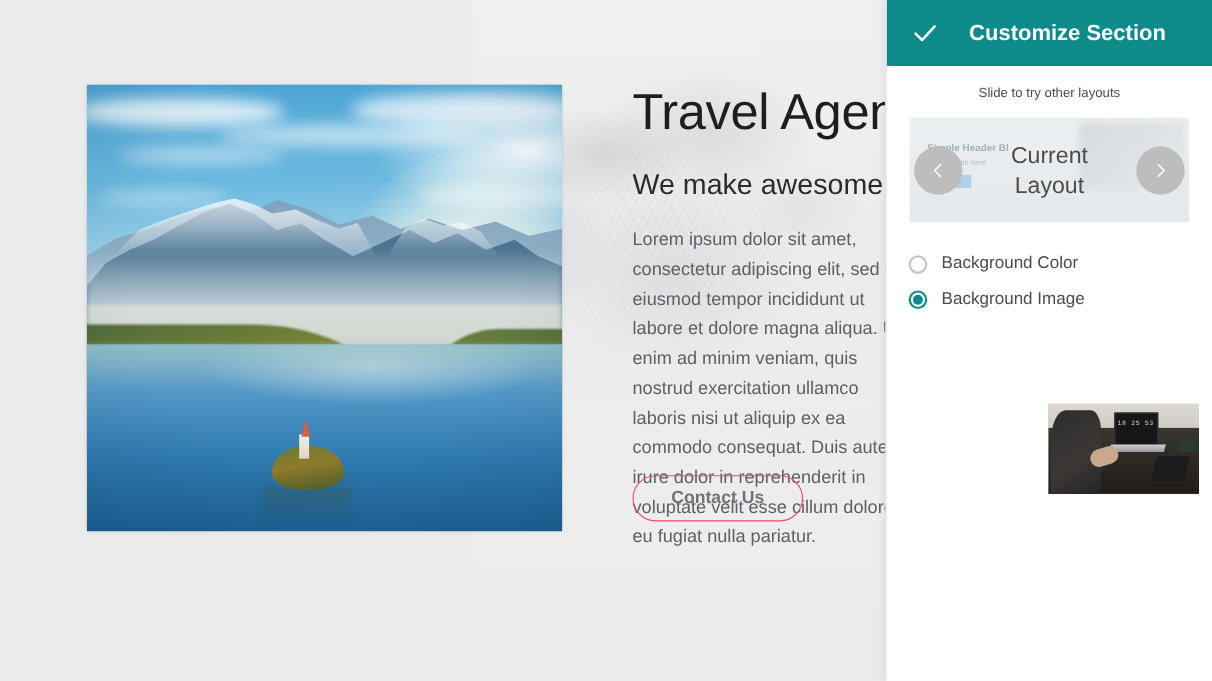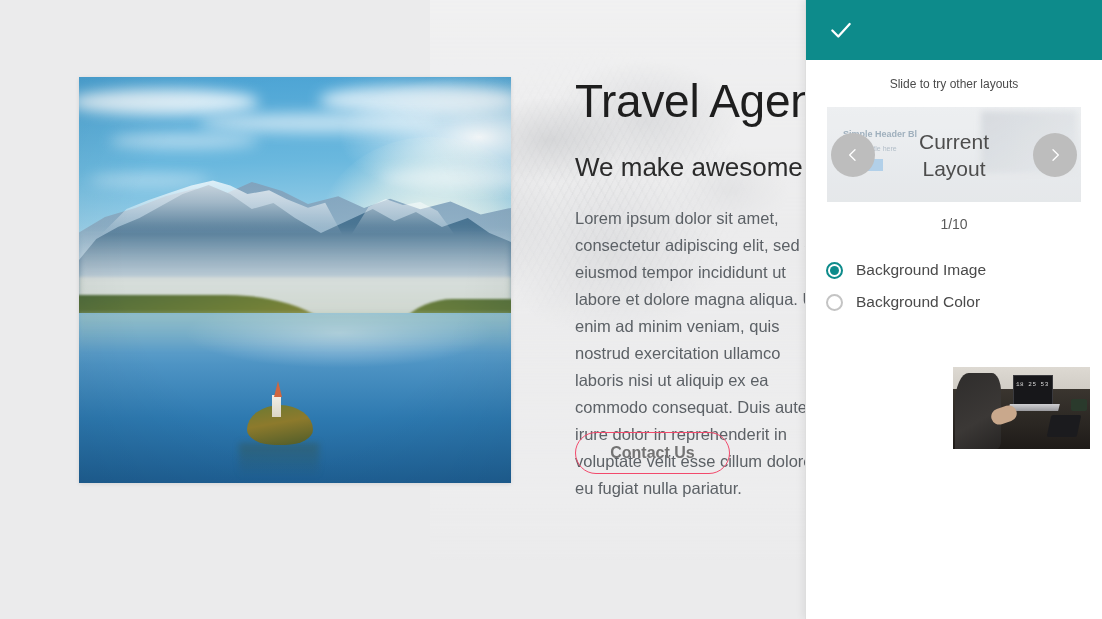--- a/index.html
+++ b/index.html
@@ -348,20 +348,21 @@
     <div class="body-p">Lorem ipsum dolor sit amet, consectetur adipiscing elit, sed do eiusmod tempor incididunt ut labore et dolore magna aliqua. Ut enim ad minim veniam, quis nostrud exercitation ullamco laboris nisi ut aliquip ex ea commodo consequat. Duis aute irure dolor in reprehenderit in voluptate velit esse cillum dolore eu fugiat nulla pariatur.</div>
     <div class="cta">Contact Us</div>
   </div>
 
   <div class="panel">
 
     <div class="panel-header">
       <svg class="check-icon" viewBox="0 0 24 24">
         <path d="M4 12.5 L9.5 18 L20 6.5" fill="none" stroke="#ffffff" stroke-width="2.1" stroke-linecap="round" stroke-linejoin="round"></path>
       </svg>
+      <div class="panel-title">Customize Section</div>
     </div>
 
     <div class="slide-hint">Slide to try other layouts</div>
 
     <div class="carousel">
       <div class="thumb">
         <div class="thumb-title">Simple Header Bl</div>
         <div class="thumb-sub">your subtitle here</div>
         <div class="thumb-btn"></div>
       </div>
@@ -372,30 +373,29 @@
           <path d="M15 4 L7 12 L15 20" fill="none" stroke="#fff" stroke-width="2" stroke-linecap="round" stroke-linejoin="round"></path>
         </svg>
       </div>
       <div class="nav-btn nav-next">
         <svg width="16" height="16" viewBox="0 0 24 24">
           <path d="M9 4 L17 12 L9 20" fill="none" stroke="#fff" stroke-width="2" stroke-linecap="round" stroke-linejoin="round"></path>
         </svg>
       </div>
     </div>
 
-    <div class="counter">1/10</div>
 
     <div class="radio-group">
+      <div class="radio-row">
+        <span class="radio-dot"></span>
+        <span class="radio-label">Background Color</span>
+      </div>
       <div class="radio-row on">
         <span class="radio-dot"></span>
         <span class="radio-label">Background Image</span>
-      </div>
-      <div class="radio-row">
-        <span class="radio-dot"></span>
-        <span class="radio-label">Background Color</span>
       </div>
     </div>
 
   </div>
 
   <div class="desk-thumb">
     <div class="desk-top"></div>
     <div class="desk-surface"></div>
     <div class="desk-person"></div>
     <div class="desk-laptop"></div>

